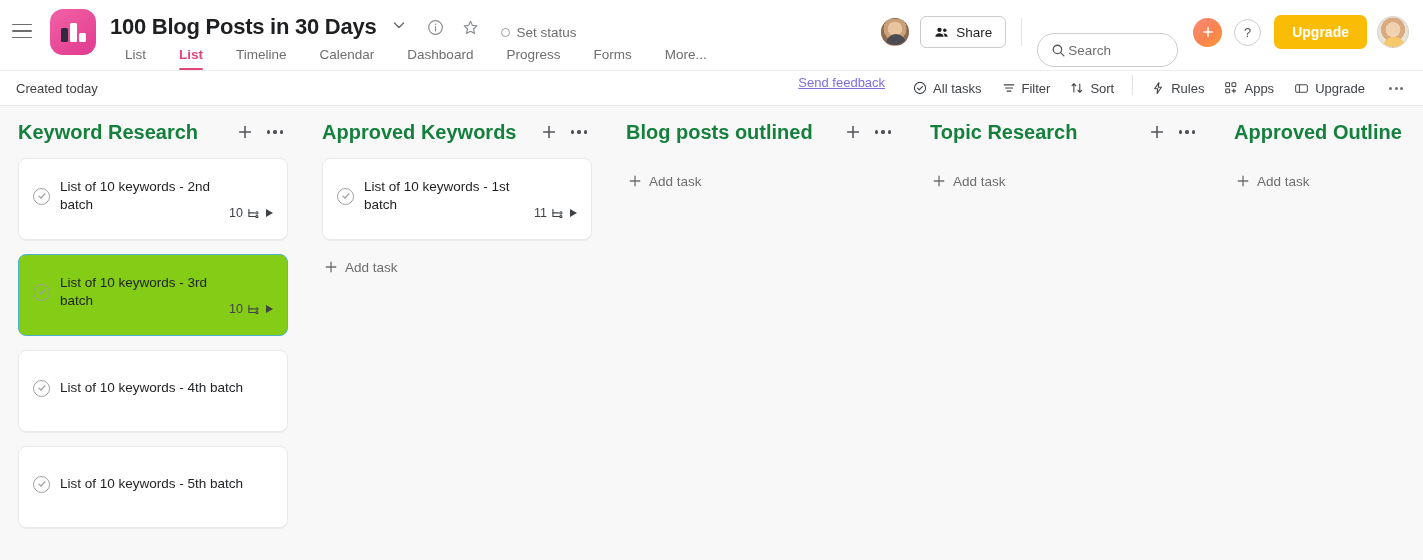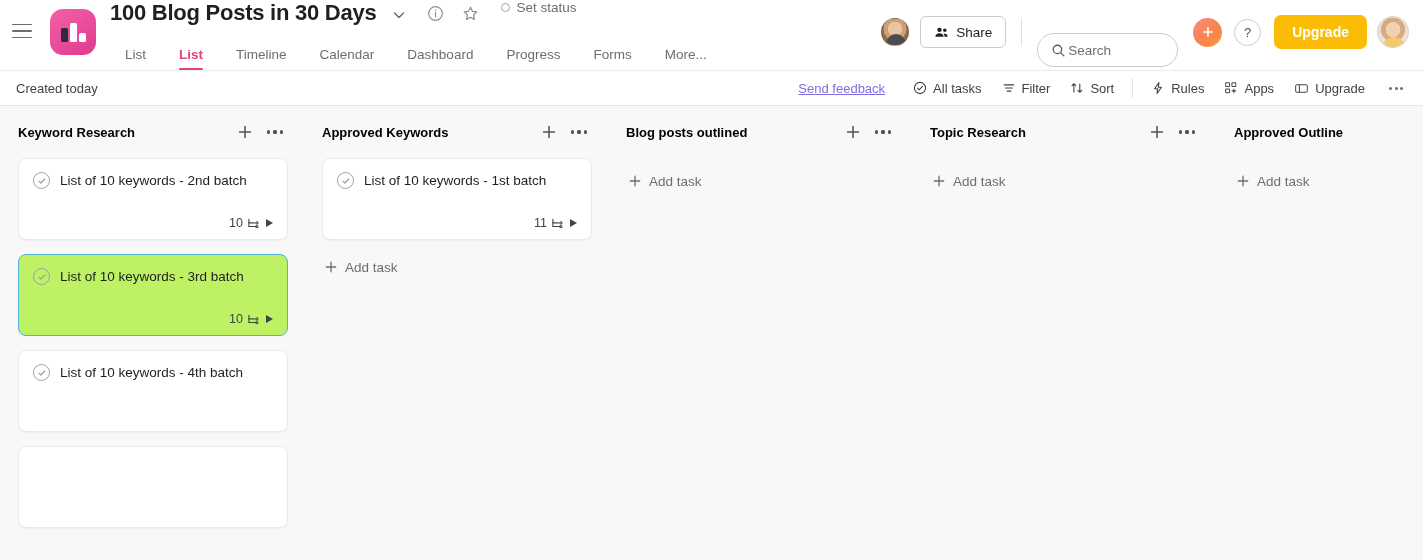--- a/index.html
+++ b/index.html
@@ -34,21 +34,21 @@
     display:flex; align-items:flex-start; justify-content:center;
     position: relative;
   }
   .proj-icon .bars { position:relative; width:24px; height:22px; margin-top:11px; }
   .proj-icon .bars span { position:absolute; bottom:0; border-radius:1.5px; }
   .proj-icon .bars .b1 { left:0;  width:6.5px; height:14px; background:#2e2b3d; }
   .proj-icon .bars .b2 { left:9px; width:6.5px; height:19px; background:#fff; }
   .proj-icon .bars .b3 { left:18px; width:6.5px; height:9px;  background:#fff; }
 
   .hdr-main { display:flex; flex-direction:column; min-width:0; }
-  .title-row { display:flex; align-items:flex-start; height:40px; gap:4px; }
+  .title-row { display:flex; align-items:flex-end; height:40px; gap:4px; }
   .proj-title {
     font-size: 22px; font-weight: 700; color:#1e1f21;
     letter-spacing:-0.25px; white-space:nowrap; cursor:pointer;
   }
   .icon-btn {
     display:flex; align-items:center; justify-content:center;
     cursor:pointer; color:#6d6e6f; flex:0 0 auto;
   }
   .chev { width:30px; height:30px; margin-left:4px; }
   .info { width:26px; height:26px; margin-left:4px; }
@@ -128,21 +128,21 @@
 
   
   .subheader {
     height:36px; flex:0 0 36px;
     display:flex; align-items:center; justify-content:space-between;
     padding:0 12px 0 16px;
     border-top:1px solid #edebeb; border-bottom:1px solid #e8e6e6;
     background:#fff;
   }
   .created { font-size:13px; color:#404040; }
-  .sub-right { display:flex; align-items:center; }
+  .sub-right { display:flex; align-items:flex-start; }
   .feedback {
     font-size:13px; color:#7d6ee0; text-decoration:underline;
     cursor:pointer; margin-right:18px; white-space:nowrap;
   }
   .sub-item {
     display:flex; align-items:center; gap:6px;
     font-size:13px; color:#3f4347; cursor:pointer;
     padding:0 10px; height:26px; white-space:nowrap;
   }
   .sub-sep { width:1px; height:20px; background:#e3e1e1; margin:0 8px; }
@@ -156,36 +156,36 @@
   .board {
     flex:1 1 auto; display:flex; align-items:flex-start;
     background:#f9f8f8; padding:0; overflow:hidden;
   }
   .column { width:304px; flex:0 0 304px; padding:0 0 0 0; height:100%; }
   .col-head {
     display:flex; align-items:center; height:52px;
     padding:0 16px 0 18px;
   }
   .col-title {
-    font-size:13px; font-weight:700; color:#000000;
+    font-size:20px; font-weight:700; color:#15803d;
     flex:1 1 auto; white-space:nowrap; overflow:hidden; text-overflow:ellipsis;
   }
   .col-add { width:26px; height:26px; display:flex; align-items:center; justify-content:center; cursor:pointer; margin-right:4px; }
   .col-dots { display:flex; align-items:center; justify-content:center; gap:3px; width:26px; height:26px; cursor:pointer; }
   .col-dots i { width:3.2px; height:3.2px; border-radius:50%; background:#4f5257; display:block; }
 
   .col-body { padding:0 16px 0 18px; }
   .card {
     background:#fff; border:1px solid #ece9e9; border-radius:8px;
-    padding:13px 14px 9px 14px; margin-bottom:14px;
-    min-height:82px; display:flex; flex-direction:column;
+    padding:13px 14px 19px 14px; margin-bottom:14px;
+    min-height:82px; display:flex; flex-direction:row;
     box-shadow:0 1px 1px rgba(0,0,0,.045); cursor:pointer;
   }
   .card.selected {
-    border:1.6px solid #4eb3cf; background:#bef264;
+    border:1.6px solid #4eb3cf; background:#84cc16;
     box-shadow:none;
     justify-content:center;
   }
   .card-top { display:flex; align-items:center; gap:10px; }
   .check-circle {
     width:17px; height:17px; flex:0 0 17px;
     border-radius:50%; border:1.4px solid #9ca0a3;
     display:flex; align-items:center; justify-content:center;
   }
   .card-title { font-size:13.5px; color:#1e1f21; line-height:1.3; }
@@ -460,20 +460,28 @@
               <svg width="10" height="10" viewBox="0 0 12 12" fill="none" stroke="#9ca0a3" stroke-width="1.5" stroke-linecap="round" stroke-linejoin="round">
                   <path d="M2.4 6.1l2.3 2.3 4.8-5"></path>
                 </svg>
             </span>
             <span class="card-title">List of 10 keywords - 4th batch</span>
           </div>
           <div class="card-foot"></div>
         </div>
 
         <div class="card">
+          <div class="card-top">
+            <span class="check-circle">
+              <svg width="10" height="10" viewBox="0 0 12 12" fill="none" stroke="#9ca0a3" stroke-width="1.5" stroke-linecap="round" stroke-linejoin="round">
+                  <path d="M2.4 6.1l2.3 2.3 4.8-5"></path>
+                </svg>
+            </span>
+            <span class="card-title">List of 10 keywords - 5th batch</span>
+          </div>
           <div class="card-foot"></div>
         </div>
 
       </div>
     </div>
 
     <div class="column">
       <div class="col-head">
         <div class="col-title">Approved Keywords</div>
         <div class="col-add">

